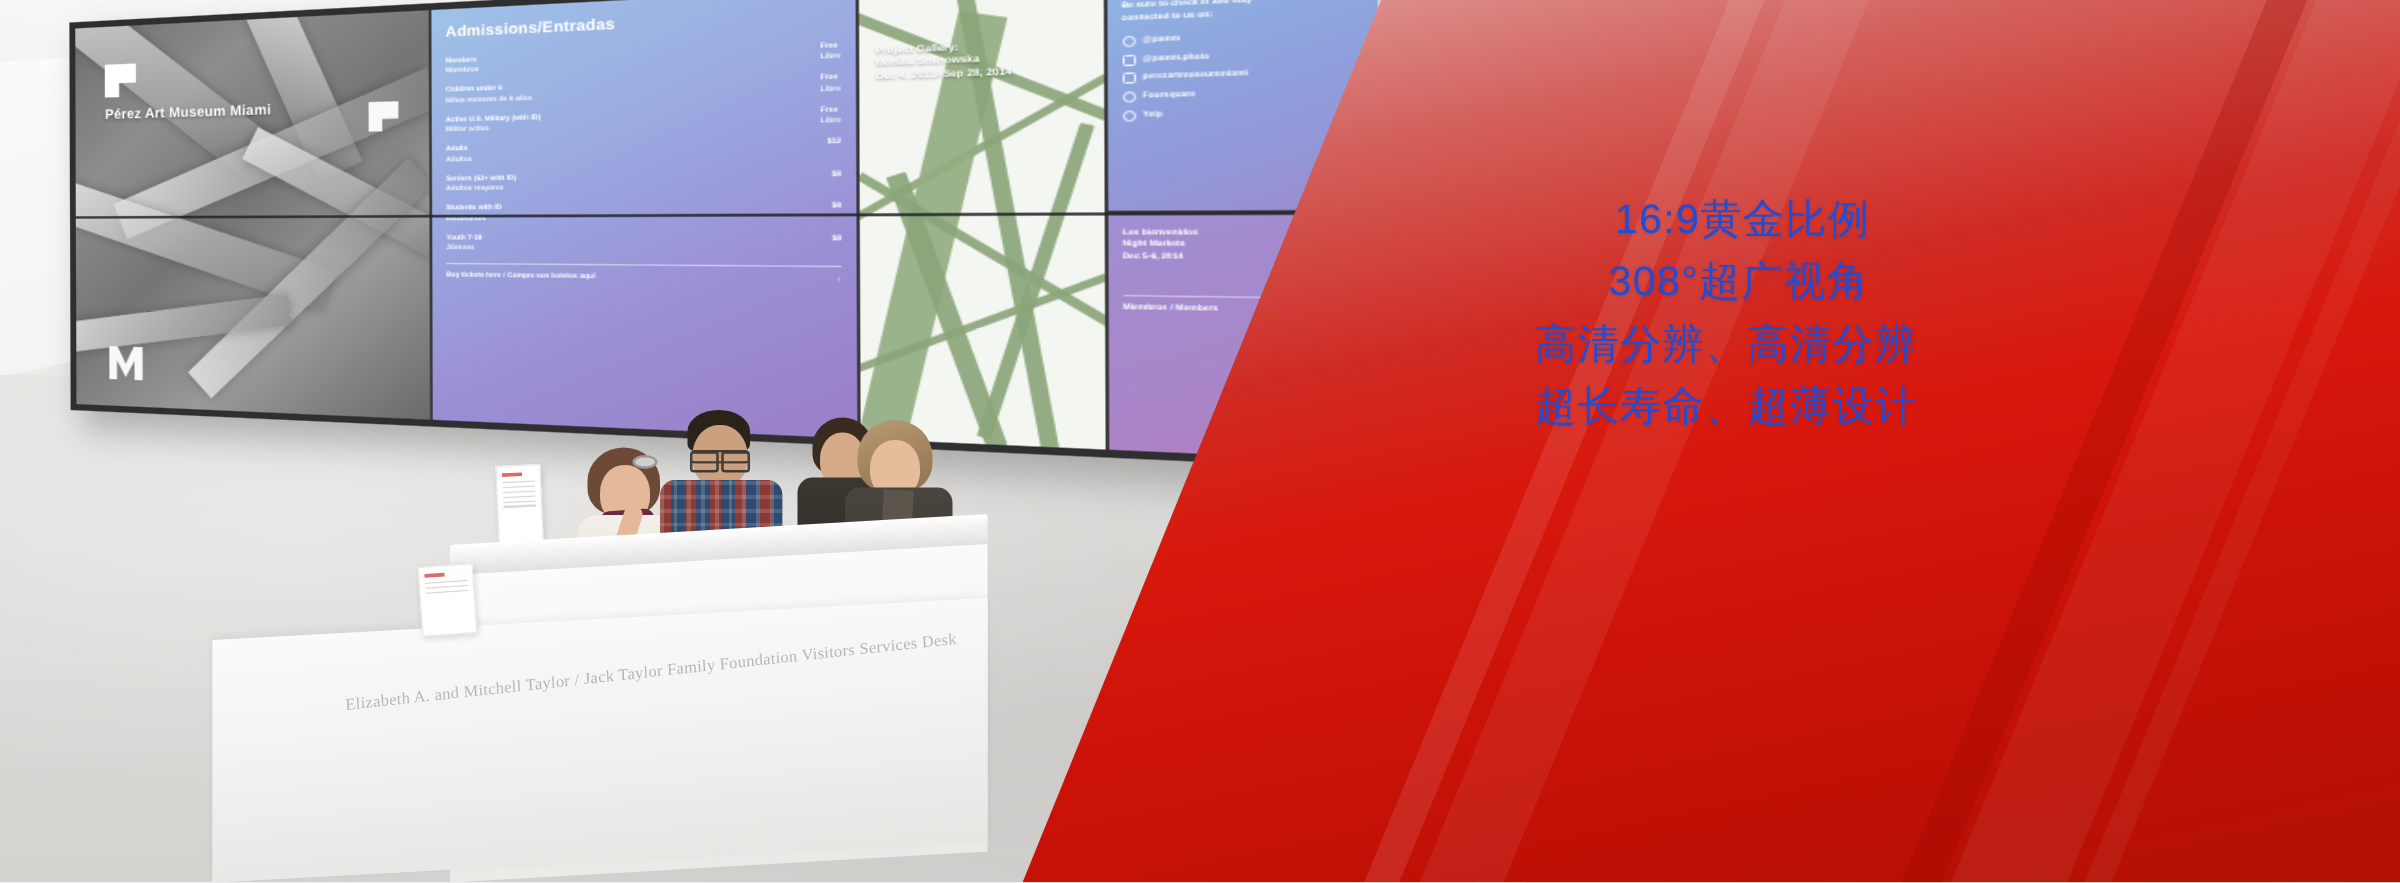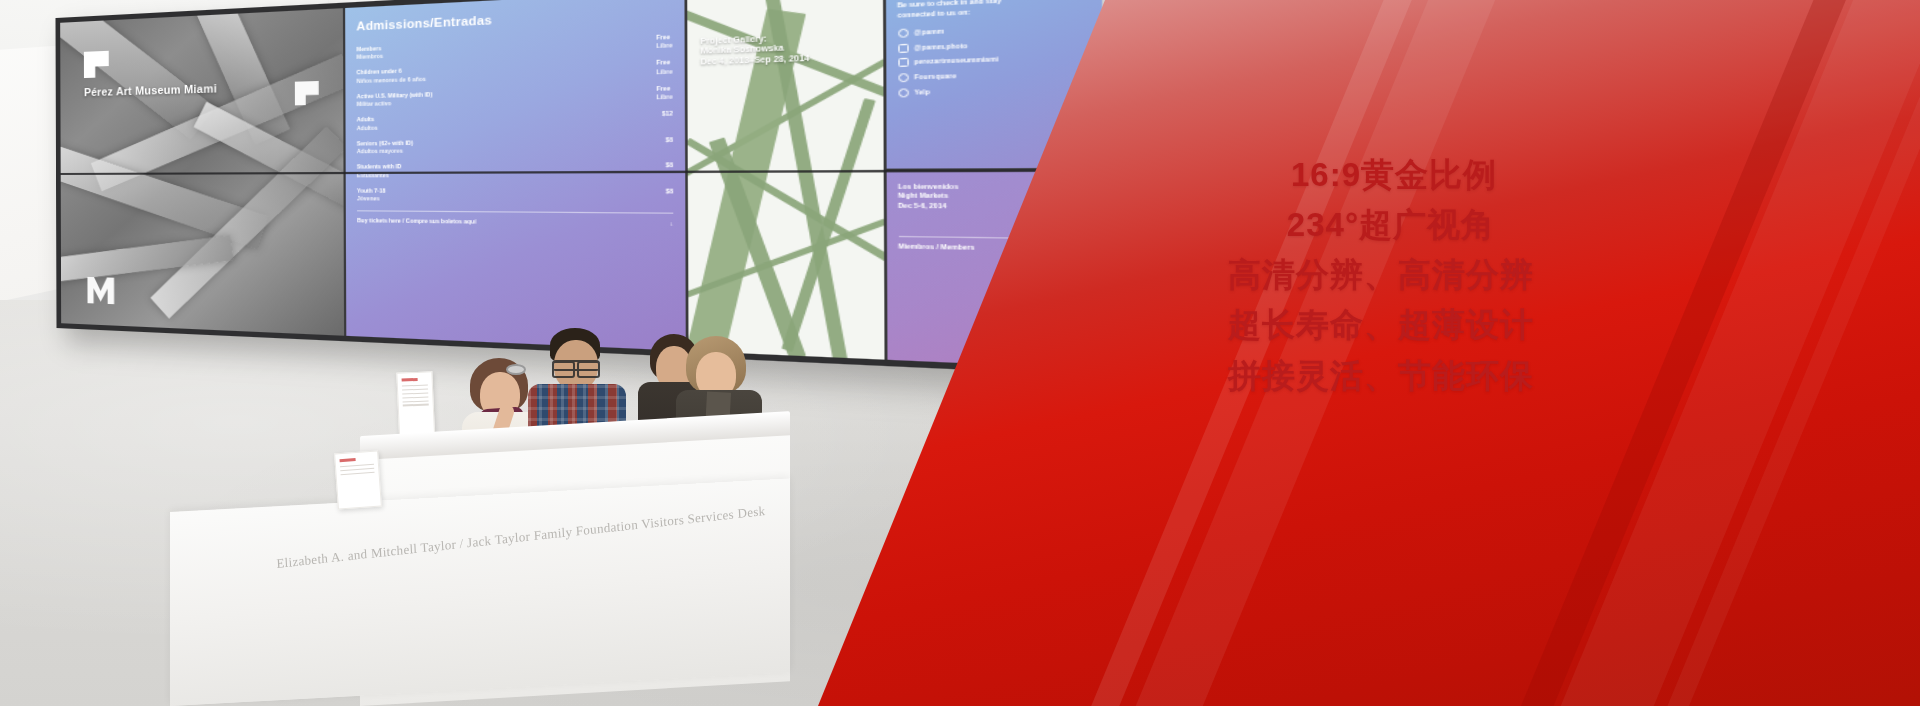--- a/index.html
+++ b/index.html
@@ -309,22 +309,22 @@
   .st1 { left:1190px; width:26px; background:rgba(255,255,255,.10); }
   .st2 { left:1236px; width:62px; background:rgba(255,255,255,.07); }
   .st3 { left:1620px; width:30px; background:rgba(150,6,0,.26); }
   .st4 { left:1662px; width:86px; background:rgba(255,255,255,.055); }
   .st5 { left:1766px; width:20px; background:rgba(255,255,255,.05); }
 
   
   .copy {
     position:absolute; left:1105px; top:150px; width:560px;
     z-index:20;
-    color:#b91c1c;
-    font-weight:bold;
+    color:#1d4ed8;
+    font-weight:normal;
     text-align:center;
     letter-spacing:1px;
   }
   .copy .line {
     white-space:nowrap;
     line-height:1.52;
     text-shadow:0 1px 3px rgba(120,0,0,.18);
   }
   .copy .line.l1 { font-size:33px; margin-left:18px; }
   .copy .line.l2 { font-size:33px; margin-left:12px; }
@@ -591,19 +591,18 @@
   <div class="redpanel">
     <div class="streak st1"></div>
     <div class="streak st2"></div>
     <div class="streak st3"></div>
     <div class="streak st4"></div>
     <div class="streak st5"></div>
   </div>
 
   <div class="copy">
     <div class="line l1">16:9黄金比例</div>
-    <div class="line l2">234°超广视角</div>
+    <div class="line l2">308°超广视角</div>
     <div class="line l3">高清分辨、高清分辨</div>
     <div class="line l4">超长寿命、超薄设计</div>
-    <div class="line l5">拼接灵活、节能环保</div>
   </div>
 
 </div>
 
 </body></html>

